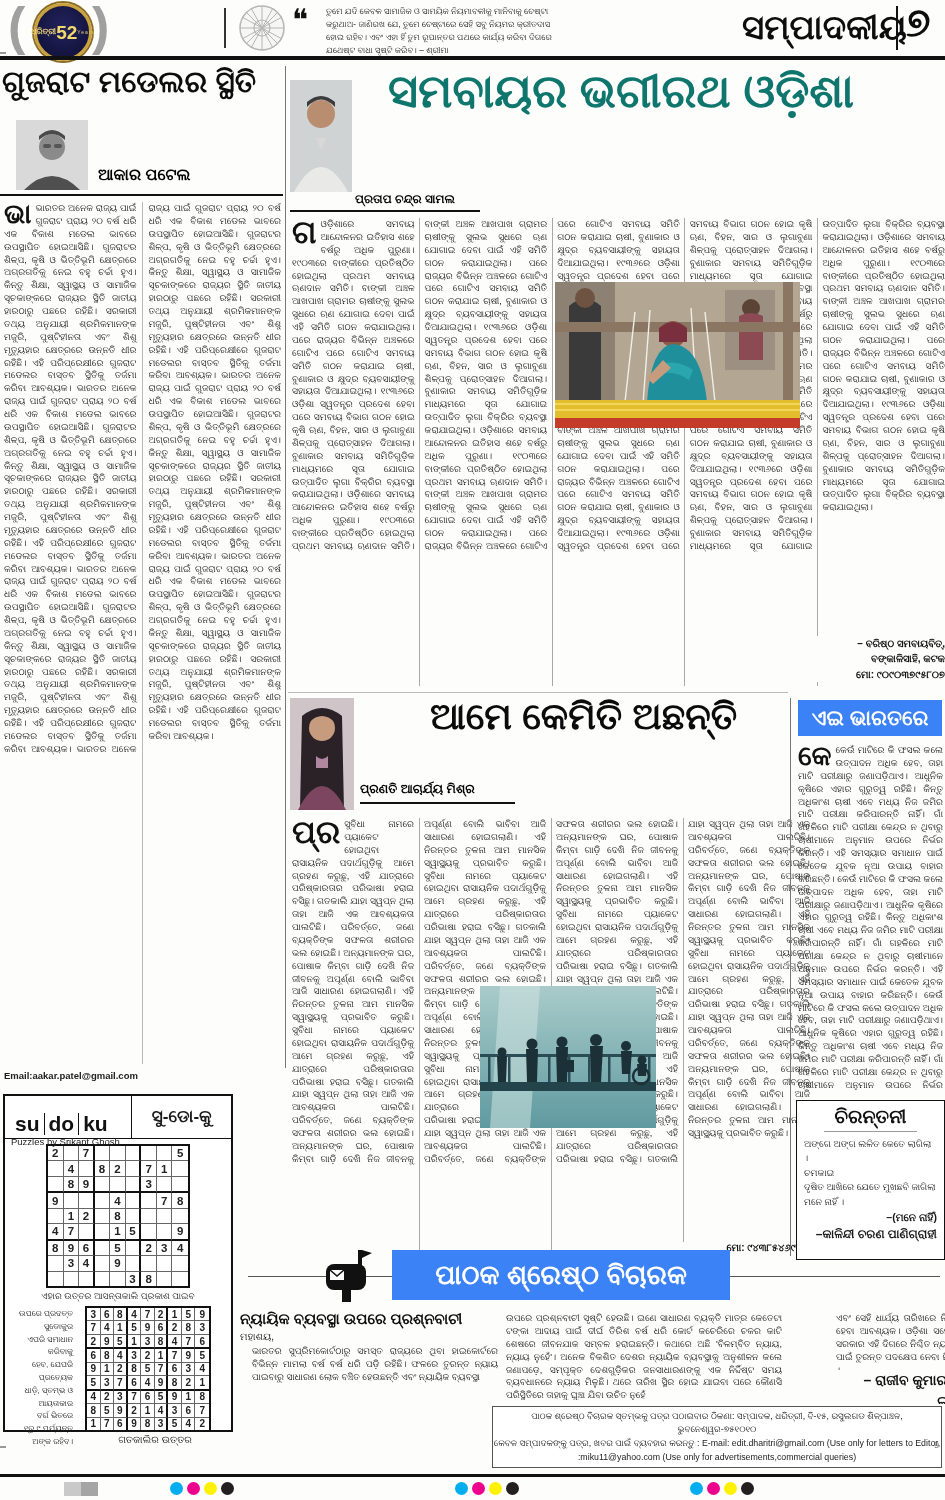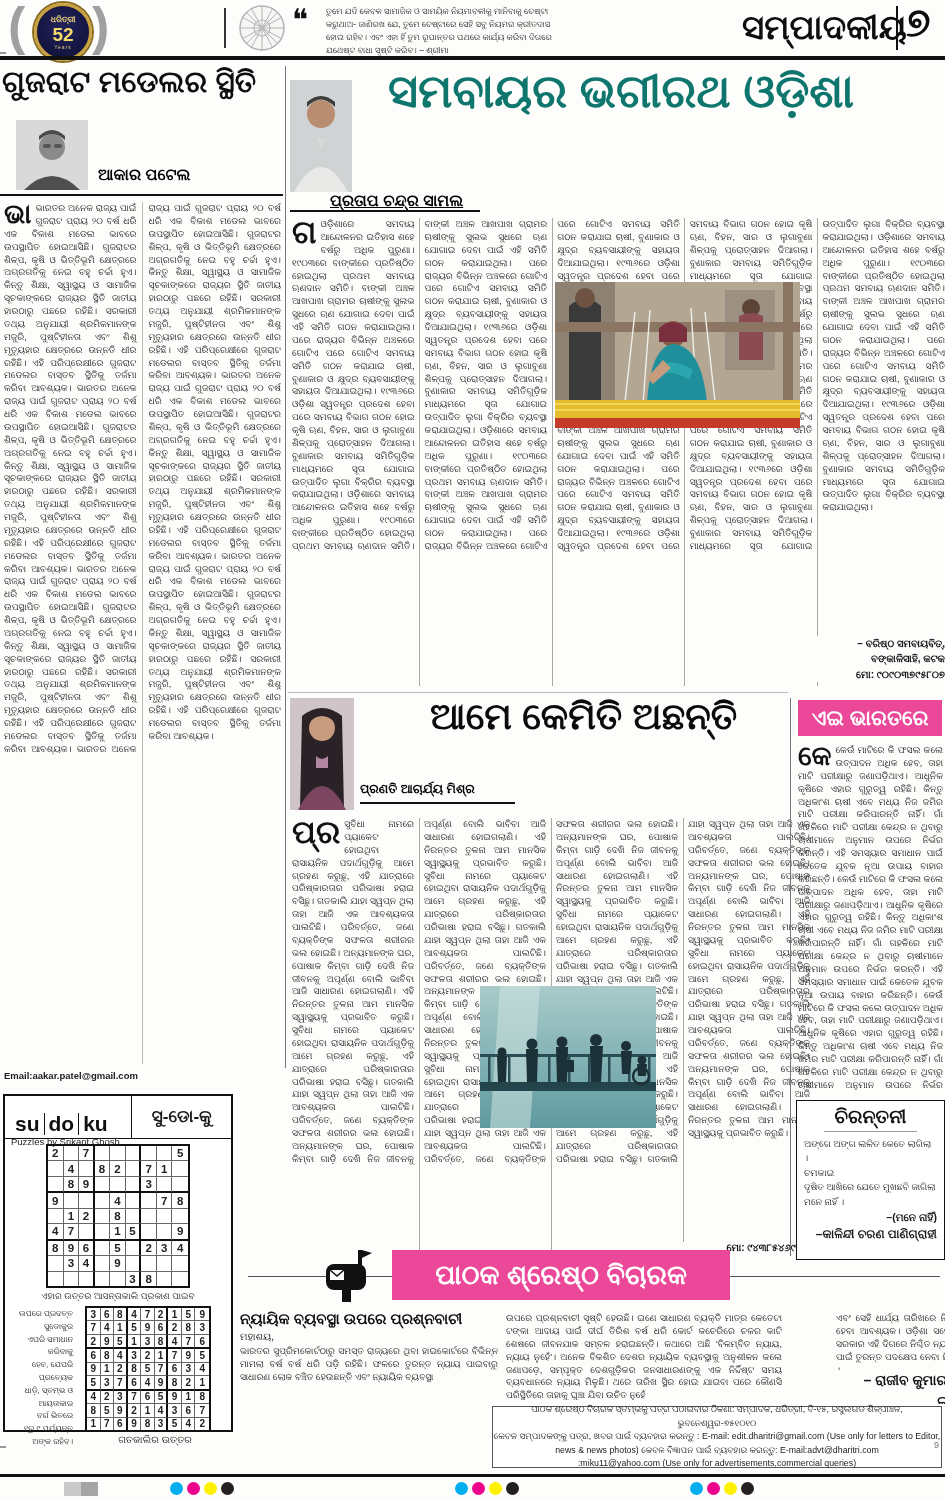--- a/index.html
+++ b/index.html
@@ -8,29 +8,29 @@
   .abs{position:absolute;}
   .just{text-align:justify;}
   .bodytxt{font-size:9.2px;line-height:1.4;color:#222;overflow:hidden;}
   .cols2{column-count:2;column-gap:12px;column-rule:1px solid #b9b9b6;}
   .cols4{column-count:4;column-gap:10px;column-rule:1px solid #a8a8a5;}
   .cols5{column-count:5;column-gap:10px;column-rule:1px solid #a8a8a5;}
   .dropcap{float:left;font-size:27px;font-weight:bold;line-height:23px;padding:1px 4px 0 0;color:#111;}
   .dropcap.big{font-size:32px;line-height:27px;}
   .hline{background:#111;}
   .vline{background:#777;}
-  .banner{background:#ec4899;color:#fff;font-weight:bold;display:flex;align-items:center;justify-content:center;}
+  .banner{background:#3b82f6;color:#fff;font-weight:bold;display:flex;align-items:center;justify-content:center;}
   .photo{overflow:hidden;background:#ccc;}
   .photo svg{display:block;}
   .byline{font-weight:bold;color:#000000;}
   .closing{font-weight:bold;color:#111;text-align:right;background:#fdfdfb;}
   
   .paren{font-size:52px;color:#a0a0a0;font-weight:bold;line-height:1;}
   .badge{width:52px;height:52px;border-radius:50%;background:radial-gradient(circle at 50% 40%,#23235d 0%,#141440 70%);
-         border:3px solid #c9a23f;box-shadow:0 0 0 2px #8a6d23;display:flex;flex-direction:column;align-items:center;justify-content:center;}
+         border:3px solid #c9a23f;box-shadow:0 0 0 2px #8a6d23;display:flex;flex-direction:row;align-items:center;justify-content:center;}
   .badge .t1{font-size:8px;color:#ecd27a;font-weight:bold;}
   .badge .t2{font-size:19px;color:#f3d96b;font-weight:bold;line-height:1;}
   .badge .t3{font-size:5px;color:#ecd27a;letter-spacing:1px;}
   .dateline{font-size:12.5px;font-weight:bold;line-height:1.45;color:#111;}
   .quote-lines{font-size:8.4px;line-height:1.55;color:#2a2a2a;font-weight:500;}
   .section-title{font-size:34px;font-weight:bold;color:#0d0d0d;}
   .pagenum{font-size:40px;font-weight:bold;color:#0d0d0d;}
   
   .sbox{border:2px solid #111;background:#fff;}
   .sbrand{display:flex;align-items:center;font-weight:bold;font-size:21px;color:#111;}
@@ -118,21 +118,21 @@
 
   <div class="abs photo" style="left:290px;top:80px;width:62px;height:112px;">
     <svg width="62" height="112" viewBox="0 0 62 112">
       <rect width="62" height="112" fill="#cfd3d4"></rect>
       <circle cx="31" cy="34" r="14" fill="#b98d6f"></circle>
       <path d="M17,27 Q31,12 45,27 L45,22 Q31,10 17,22 Z" fill="#3c3c3c"></path>
       <path d="M4,112 Q31,62 58,112 Z" fill="#e9e9e7"></path>
       <path d="M26,58 L31,70 L36,58 Z" fill="#d8d8d6"></path>
     </svg>
   </div>
-  <div class="abs byline" style="left:330px;top:192px;width:150px;font-size:16px;text-decoration:underline;">ପ୍ରତାପ ଚନ୍ଦ୍ର ସାମଲ</div>
+  <div class="abs byline" style="left:330px;top:192px;width:150px;font-size:12px;text-align:center;">ପ୍ରତାପ ଚନ୍ଦ୍ର ସାମଲ</div>
   <div class="abs hline" style="left:290px;top:210px;width:190px;height:2px;"></div>
   <div class="abs" style="left:352px;top:64px;width:538px;font-size:46px;font-weight:bold;text-align:center;color:#0f766e;">ସମବାୟର ଭଗୀରଥ ଓଡ଼ିଶା</div>
 
   <div class="abs" style="left:292px;top:218px;width:653px;height:468px;">
     <div class="bodytxt cols5 just" style="width:653px;height:468px;">
       <span class="dropcap big">ଗ</span><span>ଓଡ଼ିଶାରେ ସମବାୟ ଆନ୍ଦୋଳନର ଇତିହାସ ଶହେ ବର୍ଷରୁ ଅଧିକ ପୁରୁଣା। ୧୯୦୩ରେ ବାଙ୍କୀରେ ପ୍ରତିଷ୍ଠିତ ହୋଇଥିଲା ପ୍ରଥମ ସମବାୟ ଋଣଦାନ ସମିତି। ବାଙ୍କୀ ଅଞ୍ଚଳ ଆଖପାଖ ଗ୍ରାମର ଚାଷୀଙ୍କୁ ସୁଲଭ ସୁଧରେ ଋଣ ଯୋଗାଇ ଦେବା ପାଇଁ ଏହି ସମିତି ଗଠନ କରାଯାଇଥିଲା। ପରେ ରାଜ୍ୟର ବିଭିନ୍ନ ଅଞ୍ଚଳରେ ଗୋଟିଏ ପରେ ଗୋଟିଏ ସମବାୟ ସମିତି ଗଠନ କରାଯାଇ ଚାଷୀ, ବୁଣାକାର ଓ କ୍ଷୁଦ୍ର ବ୍ୟବସାୟୀଙ୍କୁ ସହାୟତା ଦିଆଯାଇଥିଲା। ୧୯୩୬ରେ ଓଡ଼ିଶା ସ୍ୱତନ୍ତ୍ର ପ୍ରଦେଶ ହେବା ପରେ ସମବାୟ ବିଭାଗ ଗଠନ ହୋଇ କୃଷି ଋଣ, ବିହନ, ସାର ଓ ଲୁଗାବୁଣା ଶିଳ୍ପକୁ ପ୍ରୋତ୍ସାହନ ଦିଆଗଲା। ବୁଣାକାର ସମବାୟ ସମିତିଗୁଡ଼ିକ ମାଧ୍ୟମରେ ସୂତା ଯୋଗାଇ ଉତ୍ପାଦିତ ଲୁଗା ବିକ୍ରିର ବ୍ୟବସ୍ଥା କରାଯାଇଥିଲା।  ଓଡ଼ିଶାରେ ସମବାୟ ଆନ୍ଦୋଳନର ଇତିହାସ ଶହେ ବର୍ଷରୁ ଅଧିକ ପୁରୁଣା। ୧୯୦୩ରେ ବାଙ୍କୀରେ ପ୍ରତିଷ୍ଠିତ ହୋଇଥିଲା ପ୍ରଥମ ସମବାୟ ଋଣଦାନ ସମିତି। ବାଙ୍କୀ ଅଞ୍ଚଳ ଆଖପାଖ ଗ୍ରାମର ଚାଷୀଙ୍କୁ ସୁଲଭ ସୁଧରେ ଋଣ ଯୋଗାଇ ଦେବା ପାଇଁ ଏହି ସମିତି ଗଠନ କରାଯାଇଥିଲା। ପରେ ରାଜ୍ୟର ବିଭିନ୍ନ ଅଞ୍ଚଳରେ ଗୋଟିଏ ପରେ ଗୋଟିଏ ସମବାୟ ସମିତି ଗଠନ କରାଯାଇ ଚାଷୀ, ବୁଣାକାର ଓ କ୍ଷୁଦ୍ର ବ୍ୟବସାୟୀଙ୍କୁ ସହାୟତା ଦିଆଯାଇଥିଲା। ୧୯୩୬ରେ ଓଡ଼ିଶା ସ୍ୱତନ୍ତ୍ର ପ୍ରଦେଶ ହେବା ପରେ ସମବାୟ ବିଭାଗ ଗଠନ ହୋଇ କୃଷି ଋଣ, ବିହନ, ସାର ଓ ଲୁଗାବୁଣା ଶିଳ୍ପକୁ ପ୍ରୋତ୍ସାହନ ଦିଆଗଲା। ବୁଣାକାର ସମବାୟ ସମିତିଗୁଡ଼ିକ ମାଧ୍ୟମରେ ସୂତା ଯୋଗାଇ ଉତ୍ପାଦିତ ଲୁଗା ବିକ୍ରିର ବ୍ୟବସ୍ଥା କରାଯାଇଥିଲା।  ଓଡ଼ିଶାରେ ସମବାୟ ଆନ୍ଦୋଳନର ଇତିହାସ ଶହେ ବର୍ଷରୁ ଅଧିକ ପୁରୁଣା। ୧୯୦୩ରେ ବାଙ୍କୀରେ ପ୍ରତିଷ୍ଠିତ ହୋଇଥିଲା ପ୍ରଥମ ସମବାୟ ଋଣଦାନ ସମିତି। ବାଙ୍କୀ ଅଞ୍ଚଳ ଆଖପାଖ ଗ୍ରାମର ଚାଷୀଙ୍କୁ ସୁଲଭ ସୁଧରେ ଋଣ ଯୋଗାଇ ଦେବା ପାଇଁ ଏହି ସମିତି ଗଠନ କରାଯାଇଥିଲା। ପରେ ରାଜ୍ୟର ବିଭିନ୍ନ ଅଞ୍ଚଳରେ ଗୋଟିଏ ପରେ ଗୋଟିଏ ସମବାୟ ସମିତି ଗଠନ କରାଯାଇ ଚାଷୀ, ବୁଣାକାର ଓ କ୍ଷୁଦ୍ର ବ୍ୟବସାୟୀଙ୍କୁ ସହାୟତା ଦିଆଯାଇଥିଲା। ୧୯୩୬ରେ ଓଡ଼ିଶା ସ୍ୱତନ୍ତ୍ର ପ୍ରଦେଶ ହେବା ପରେ ସମବାୟ ବିଭାଗ ଗଠନ ହୋଇ କୃଷି ଋଣ, ବିହନ, ସାର ଓ ଲୁଗାବୁଣା ଶିଳ୍ପକୁ ପ୍ରୋତ୍ସାହନ ଦିଆଗଲା। ବୁଣାକାର ସମବାୟ ସମିତିଗୁଡ଼ିକ ମାଧ୍ୟମରେ ସୂତା ଯୋଗାଇ ଉତ୍ପାଦିତ ଲୁଗା ବିକ୍ରିର ବ୍ୟବସ୍ଥା କରାଯାଇଥିଲା।  ଓଡ଼ିଶାରେ ସମବାୟ ଆନ୍ଦୋଳନର ଇତିହାସ ଶହେ ବର୍ଷରୁ ଅଧିକ ପୁରୁଣା। ୧୯୦୩ରେ ବାଙ୍କୀରେ ପ୍ରତିଷ୍ଠିତ ହୋଇଥିଲା ପ୍ରଥମ ସମବାୟ ଋଣଦାନ ସମିତି। ବାଙ୍କୀ ଅଞ୍ଚଳ ଆଖପାଖ ଗ୍ରାମର ଚାଷୀଙ୍କୁ ସୁଲଭ ସୁଧରେ ଋଣ ଯୋଗାଇ ଦେବା ପାଇଁ ଏହି ସମିତି ଗଠନ କରାଯାଇଥିଲା। ପରେ ରାଜ୍ୟର ବିଭିନ୍ନ ଅଞ୍ଚଳରେ ଗୋଟିଏ ପରେ ଗୋଟିଏ ସମବାୟ ସମିତି ଗଠନ କରାଯାଇ ଚାଷୀ, ବୁଣାକାର ଓ କ୍ଷୁଦ୍ର ବ୍ୟବସାୟୀଙ୍କୁ ସହାୟତା ଦିଆଯାଇଥିଲା। ୧୯୩୬ରେ ଓଡ଼ିଶା ସ୍ୱତନ୍ତ୍ର ପ୍ରଦେଶ ହେବା ପରେ ସମବାୟ ବିଭାଗ ଗଠନ ହୋଇ କୃଷି ଋଣ, ବିହନ, ସାର ଓ ଲୁଗାବୁଣା ଶିଳ୍ପକୁ ପ୍ରୋତ୍ସାହନ ଦିଆଗଲା। ବୁଣାକାର ସମବାୟ ସମିତିଗୁଡ଼ିକ ମାଧ୍ୟମରେ ସୂତା ଯୋଗାଇ ଉତ୍ପାଦିତ ଲୁଗା ବିକ୍ରିର ବ୍ୟବସ୍ଥା କରାଯାଇଥିଲା।  ଓଡ଼ିଶାରେ ସମବାୟ ଆନ୍ଦୋଳନର ଇତିହାସ ଶହେ ବର୍ଷରୁ ଅଧିକ ପୁରୁଣା। ୧୯୦୩ରେ ବାଙ୍କୀରେ ପ୍ରତିଷ୍ଠିତ ହୋଇଥିଲା ପ୍ରଥମ ସମବାୟ ଋଣଦାନ ସମିତି। ବାଙ୍କୀ ଅଞ୍ଚଳ ଆଖପାଖ ଗ୍ରାମର ଚାଷୀଙ୍କୁ ସୁଲଭ ସୁଧରେ ଋଣ ଯୋଗାଇ ଦେବା ପାଇଁ ଏହି ସମିତି ଗଠନ କରାଯାଇଥିଲା। ପରେ ରାଜ୍ୟର ବିଭିନ୍ନ ଅଞ୍ଚଳରେ ଗୋଟିଏ ପରେ ଗୋଟିଏ ସମବାୟ ସମିତି ଗଠନ କରାଯାଇ ଚାଷୀ, ବୁଣାକାର ଓ କ୍ଷୁଦ୍ର ବ୍ୟବସାୟୀଙ୍କୁ ସହାୟତା ଦିଆଯାଇଥିଲା। ୧୯୩୬ରେ ଓଡ଼ିଶା ସ୍ୱତନ୍ତ୍ର ପ୍ରଦେଶ ହେବା ପରେ ସମବାୟ ବିଭାଗ ଗଠନ ହୋଇ କୃଷି ଋଣ, ବିହନ, ସାର ଓ ଲୁଗାବୁଣା ଶିଳ୍ପକୁ ପ୍ରୋତ୍ସାହନ ଦିଆଗଲା। ବୁଣାକାର ସମବାୟ ସମିତିଗୁଡ଼ିକ ମାଧ୍ୟମରେ ସୂତା ଯୋଗାଇ ଉତ୍ପାଦିତ ଲୁଗା ବିକ୍ରିର ବ୍ୟବସ୍ଥା କରାଯାଇଥିଲା।  ଓଡ଼ିଶାରେ ସମବାୟ ଆନ୍ଦୋଳନର ଇତିହାସ ଶହେ ବର୍ଷରୁ ଅଧିକ ପୁରୁଣା। ୧୯୦୩ରେ ବାଙ୍କୀରେ ପ୍ରତିଷ୍ଠିତ ହୋଇଥିଲା ପ୍ରଥମ ସମବାୟ ଋଣଦାନ ସମିତି। ବାଙ୍କୀ ଅଞ୍ଚଳ ଆଖପାଖ ଗ୍ରାମର ଚାଷୀଙ୍କୁ ସୁଲଭ ସୁଧରେ ଋଣ ଯୋଗାଇ ଦେବା ପାଇଁ ଏହି ସମିତି ଗଠନ କରାଯାଇଥିଲା। ପରେ ରାଜ୍ୟର ବିଭିନ୍ନ ଅଞ୍ଚଳରେ ଗୋଟିଏ ପରେ ଗୋଟିଏ ସମବାୟ ସମିତି ଗଠନ କରାଯାଇ ଚାଷୀ, ବୁଣାକାର ଓ କ୍ଷୁଦ୍ର ବ୍ୟବସାୟୀଙ୍କୁ ସହାୟତା ଦିଆଯାଇଥିଲା। ୧୯୩୬ରେ ଓଡ଼ିଶା ସ୍ୱତନ୍ତ୍ର ପ୍ରଦେଶ ହେବା ପରେ ସମବାୟ ବିଭାଗ ଗଠନ ହୋଇ କୃଷି ଋଣ, ବିହନ, ସାର ଓ ଲୁଗାବୁଣା ଶିଳ୍ପକୁ ପ୍ରୋତ୍ସାହନ ଦିଆଗଲା। ବୁଣାକାର ସମବାୟ ସମିତିଗୁଡ଼ିକ ମାଧ୍ୟମରେ ସୂତା ଯୋଗାଇ ଉତ୍ପାଦିତ ଲୁଗା ବିକ୍ରିର ବ୍ୟବସ୍ଥା କରାଯାଇଥିଲା। </span>
     </div>
     <div class="abs photo" style="left:263px;top:64px;width:245px;height:146px;">
       <svg width="245" height="146" viewBox="0 0 245 146">
         <rect width="245" height="146" fill="#b3a693"></rect>
@@ -466,36 +466,35 @@
     <path d="M6,22 L13,28 L20,22" stroke="#111" stroke-width="1.5" fill="none"></path>
     <rect x="18" y="42" width="9" height="12" fill="#111"></rect>
   </svg>
   <div class="abs banner" style="left:392px;top:1250px;width:338px;height:50px;font-size:27px;">
     <span>ପାଠକ ଶ୍ରେଷ୍ଠ ବିଚାରକ</span>
   </div>
 
   <div class="abs" style="left:240px;top:1310px;width:258px;height:92px;overflow:hidden;">
     <div style="font-size:15px;font-weight:bold;color:#0d0d0d;">ନ୍ୟାୟିକ ବ୍ୟବସ୍ଥା ଉପରେ ପ୍ରଶ୍ନବାଚୀ</div>
     <div style="font-size:10px;margin-top:3px;">ମହାଶୟ,</div>
-    <div class="bodytxt just" style="margin-top:2px;height:52px;">ଭାରତର ସୁପ୍ରିମକୋର୍ଟଠାରୁ ସମସ୍ତ ରାଜ୍ୟରେ ଥିବା ହାଇକୋର୍ଟରେ ବିଭିନ୍ନ ମାମଲା ବର୍ଷ ବର୍ଷ ଧରି ପଡ଼ି ରହିଛି। ଫଳରେ ତୁରନ୍ତ ନ୍ୟାୟ ପାଇବାରୁ ସାଧାରଣ ଲୋକ ବଞ୍ଚିତ ହେଉଛନ୍ତି ଏବଂ ନ୍ୟାୟିକ ବ୍ୟବସ୍ଥା</div>
+    <div class="bodytxt just" style="margin-top:2px;height:52px;margin-left:12px;">ଭାରତର ସୁପ୍ରିମକୋର୍ଟଠାରୁ ସମସ୍ତ ରାଜ୍ୟରେ ଥିବା ହାଇକୋର୍ଟରେ ବିଭିନ୍ନ ମାମଲା ବର୍ଷ ବର୍ଷ ଧରି ପଡ଼ି ରହିଛି। ଫଳରେ ତୁରନ୍ତ ନ୍ୟାୟ ପାଇବାରୁ ସାଧାରଣ ଲୋକ ବଞ୍ଚିତ ହେଉଛନ୍ତି ଏବଂ ନ୍ୟାୟିକ ବ୍ୟବସ୍ଥା</div>
   </div>
   <div class="abs bodytxt just" style="left:506px;top:1312px;width:276px;height:88px;">ଉପରେ ପ୍ରଶ୍ନବାଚୀ ସୃଷ୍ଟି ହେଉଛି। ଇଣେ ସାଧାରଣ ବ୍ୟକ୍ତି ମାତ୍ର କେତେଟା ଟଙ୍କା ଆଦାୟ ପାଇଁ ଦୀର୍ଘ ତିରିଶ ବର୍ଷ ଧରି କୋର୍ଟ କଚେରିରେ ଚକର କାଟି ଶେଷରେ ଜୀବନଯାକ ସମ୍ବଳ ହରାଇଛନ୍ତି। କଥାରେ ଅଛି 'ବିଳମ୍ବିତ ନ୍ୟାୟ, ନ୍ୟାୟ ନୁହେଁ'। ଅନେକ ବିକଶିତ ଦେଶର ନ୍ୟାୟିକ ବ୍ୟବସ୍ଥାକୁ ଅନୁଶୀଳନ କଲେ ଜଣାପଡ଼େ, ସମ୍ପୃକ୍ତ ଦେଶଗୁଡ଼ିକର ଜନସାଧାରଣଙ୍କୁ ଏକ ନିର୍ଦ୍ଦିଷ୍ଟ ସମୟ ବ୍ୟବଧାନରେ ନ୍ୟାୟ ମିଳୁଛି। ଥରେ ତାରିଖ ସ୍ଥିର ହୋଇ ଯାଇବା ପରେ କୌଣସି ପରିସ୍ଥିତିରେ ତାହାକୁ ଘୁଞ୍ଚା ଯିବା ଉଚିତ ନୁହେଁ</div>
   <div class="abs" style="left:836px;top:1312px;width:152px;height:92px;overflow:hidden;">
     <div class="bodytxt just" style="height:58px;">ଏବଂ ସେହି ଧାର୍ଯ୍ୟ ତାରିଖରେ ନିଶ୍ଚିତ ଶୁଣାଣି ହେବା ଆବଶ୍ୟକ। ଓଡ଼ିଶା ସମେତ କେନ୍ଦ୍ର ସରକାର ଏହି ଦିଗରେ ନିଶ୍ଚିତ ନ୍ୟାୟ ପ୍ରଦାନ ପାଇଁ ତୁରନ୍ତ ପଦକ୍ଷେପ ନେବା ନିହାତି ଜରୁରୀ ।</div>
     <div class="closing" style="font-size:14px;line-height:1.5;">
         <div>– ରାଜୀବ କୁମାର ନାୟକ, ଇଟାଯତା,</div>
         <div>ମଙ୍ଗଳପୁର, ଯାଜପୁର</div>
       </div>
   </div>
 
   <div class="abs" style="left:492px;top:1406px;width:448px;height:60px;border:1px solid #555;background:#fff;display:flex;align-items:center;">
     <div style="width:100%;text-align:center;font-size:8.8px;line-height:1.55;color:#222;">
         <div>ପାଠକ ଶ୍ରେଷ୍ଠ ବିଚାରକ ସ୍ତମ୍ଭକୁ ପତ୍ର ପଠାଇବାର ଠିକଣା: ସମ୍ପାଦକ, ଧରିତ୍ରୀ, ବି-୧୫, ରସୁଲଗଡ ଶିଳ୍ପାଞ୍ଚଳ, ଭୁବନେଶ୍ୱର-୭୫୧୦୧୦</div>
         <div>କେବଳ ସମ୍ପାଦକଙ୍କୁ ପତ୍ର, ଖବର ପାଇଁ ବ୍ୟବହାର କରନ୍ତୁ : E-mail: edit.dharitri@gmail.com (Use only for letters to Editor,</div>
-        <div>news &amp; news photos) କେବଳ ବିଜ୍ଞାପନ ପାଇଁ ବ୍ୟବହାର କରନ୍ତୁ: E-mail:advt@dharitri.com</div>
         <div>:miku11@yahoo.com (Use only for advertisements,commercial queries)</div>
       </div>
   </div>
   <div class="abs" style="left:934px;top:1440px;font-size:9px;color:#777;">9</div>
 
   <div class="abs hline" style="left:0;top:1474px;width:945px;height:3px;"></div>
   <div class="abs" style="left:64px;top:1482px;">
     <span class="graysq" style="background:#c9c9c9;"></span><span class="graysq" style="background:#a5a5a5;"></span>
   </div>
   <div class="abs dotrow" style="left:170px;top:1482px;">

